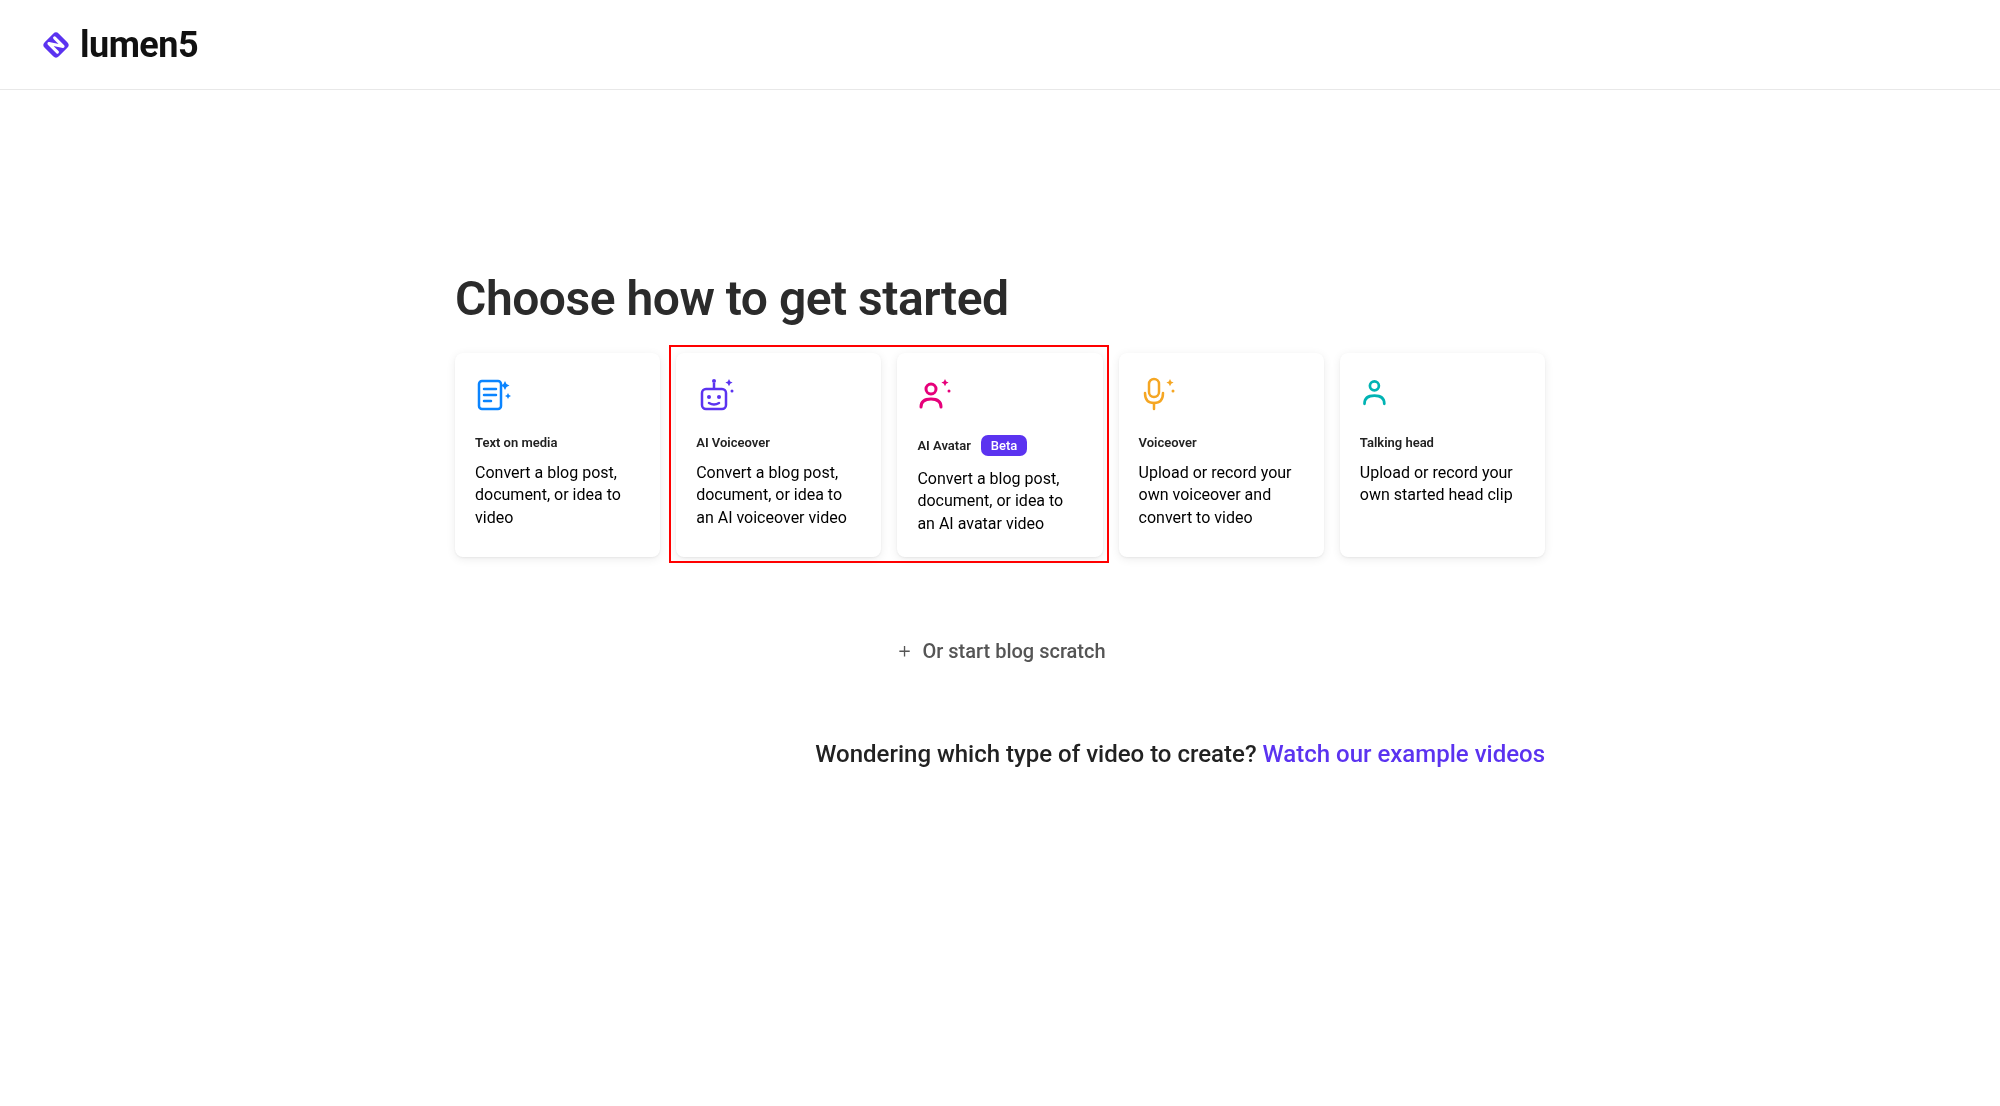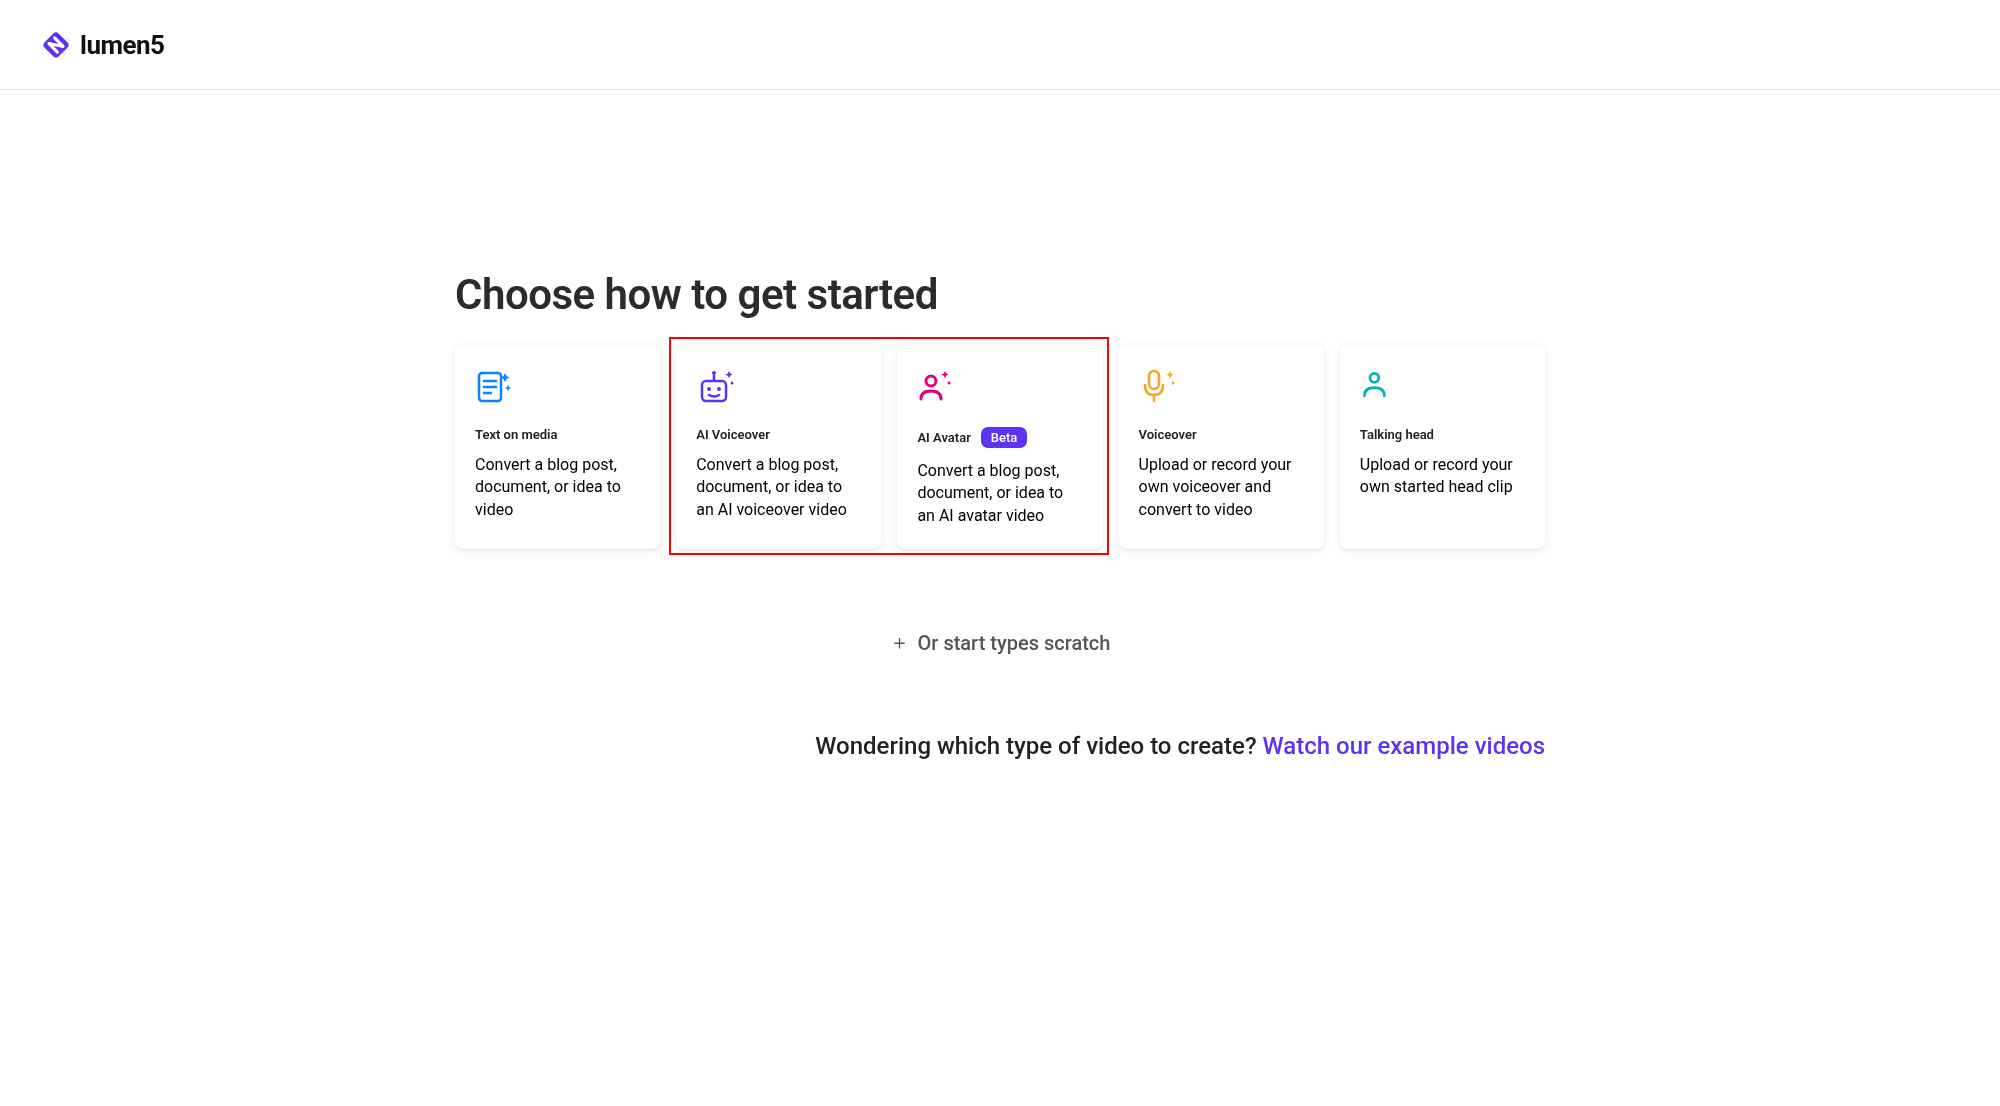--- a/index.html
+++ b/index.html
@@ -20,37 +20,37 @@
     display: flex;
     align-items: center;
     gap: 8px;
   }
   .logo-icon {
     width: 32px;
     height: 32px;
     display: inline-block;
   }
   .logo-text {
-    font-size: 26px;
+    font-size: 36px;
     font-weight: 700;
     color: #111;
     letter-spacing: -0.5px;
   }
   main {
     padding-top: 180px;
     display: flex;
     flex-direction: column;
     align-items: center;
   }
   .content {
     width: 1090px;
     max-width: 1090px;
   }
   .page-title {
-    font-size: 42px;
+    font-size: 48px;
     font-weight: 600;
     color: #2b2b2b;
     margin-bottom: 26px;
     letter-spacing: -0.5px;
   }
   .page-subtitle {
     font-size: 18px;
     font-weight: 400;
     color: #333;
     margin-bottom: 50px;
@@ -245,21 +245,21 @@
             <div class="card-title">Talking head</div>
           </div>
           <div class="card-desc">Upload or record your own started head clip</div>
         </div>
 
       </div>
     </div>
 
     <div class="start-scratch">
       <span class="plus-icon">＋</span>
-      <span>Or start types scratch</span>
+      <span>Or start blog scratch</span>
     </div>
 
     <div class="footer-help">
       <span>Wondering which type of video to create? </span><a>Watch our example videos</a>
     </div>
 
   </div>
 </main>
 
 </body></html>

